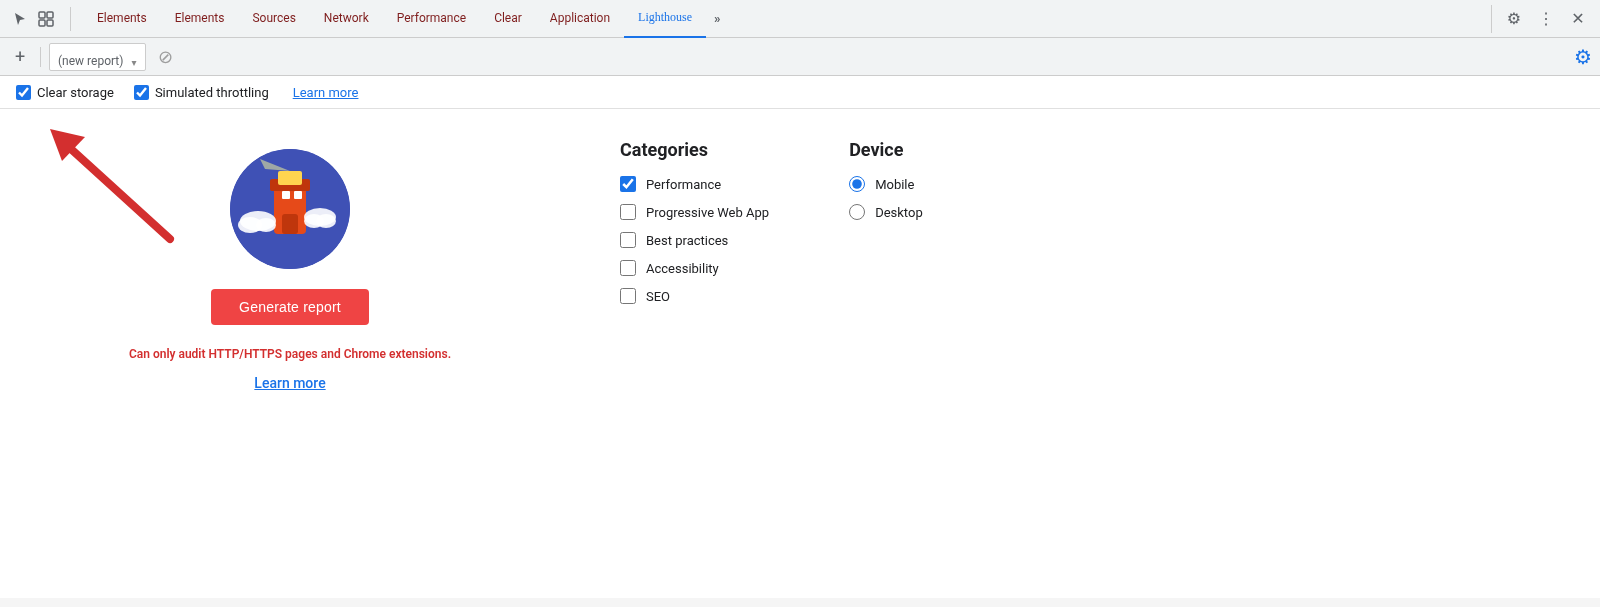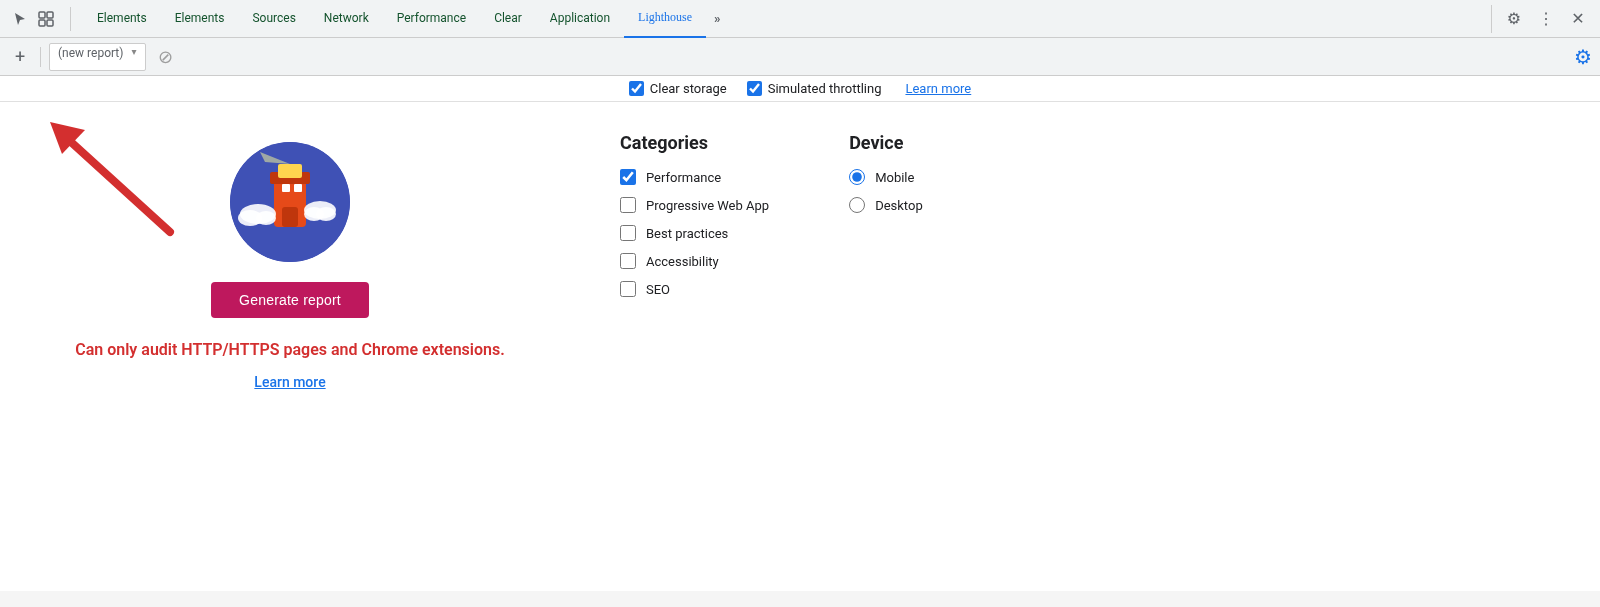--- a/index.html
+++ b/index.html
@@ -44,21 +44,21 @@
       display: flex;
       align-items: stretch;
       height: 38px;
       flex: 1;
     }
     .nav-tab {
       display: flex;
       align-items: center;
       padding: 0 14px;
       cursor: pointer;
-      color: #14532d;
+      color: #7f1d1d;
       font-size: 12px;
       font-weight: 400;
       border-bottom: 2px solid transparent;
       white-space: nowrap;
     }
     .nav-tab.active {
       color: #1a73e8;
       border-bottom: 2px solid #1a73e8;
       font-weight: 500;
       font-family: Liberation Serif, serif;
@@ -97,21 +97,21 @@
       display: flex;
       align-items: center;
       background: #f1f3f4;
       border-bottom: 1px solid #ccc;
       height: 38px;
       padding: 0 8px;
       gap: 8px;
     }
     .report-selector {
       display: flex;
-      align-items: flex-start;
+      align-items: flex-end;
       gap: 4px;
       background: white;
       border: 1px solid #ccc;
       border-radius: 2px;
       padding: 2px 8px;
       cursor: pointer;
       font-size: 12px;
       color: #5f6368;
       height: 28px;
     }
@@ -125,24 +125,23 @@
       cursor: pointer;
       font-size: 16px;
     }
 
     
     .options-bar {
       display: flex;
       align-items: center;
       background: white;
       border-bottom: 1px solid #e0e0e0;
-      height: 26px;
+      height: 33px;
       padding: 0 16px;
       gap: 20px;
-      justify-content: center;
     }
     .checkbox-item {
       display: flex;
       align-items: center;
       gap: 6px;
       cursor: pointer;
       font-size: 13px;
       color: #202124;
     }
     .checkbox-item input[type="checkbox"] {
@@ -201,37 +200,37 @@
       align-items: center;
       justify-content: center;
       overflow: hidden;
       position: relative;
       margin-top: 10px;
       margin-bottom: 20px;
     }
 
     
     .generate-btn {
-      background: #be185d;
+      background: #ef4444;
       color: white;
       border: none;
       border-radius: 4px;
       padding: 10px 28px;
       font-size: 14px;
       font-weight: 500;
       cursor: pointer;
       margin-bottom: 20px;
       letter-spacing: 0.2px;
     }
 
     
     .error-message {
       text-align: center;
       color: #d32f2f;
-      font-size: 16px;
+      font-size: 12px;
       font-weight: 600;
       line-height: 1.5;
       margin-bottom: 12px;
     }
 
     
     .description {
       text-align: center;
       color: #444;
       font-size: 14px;

